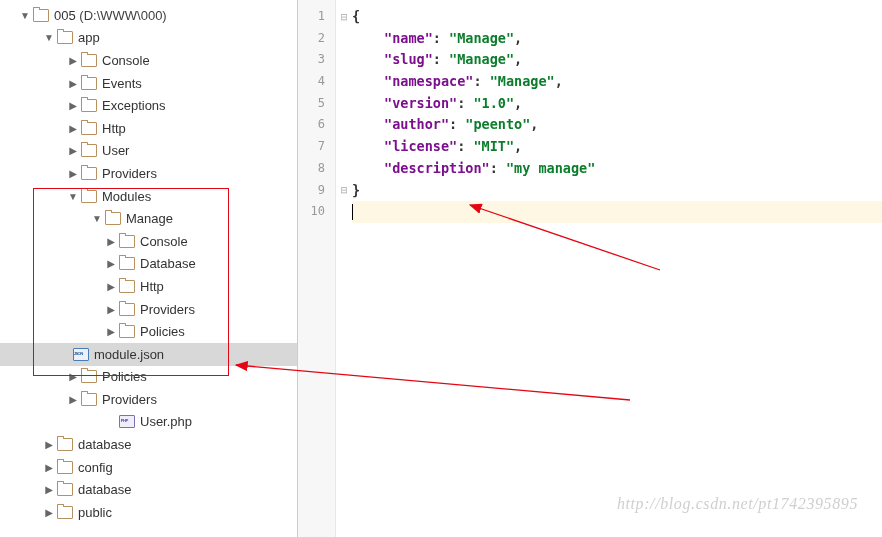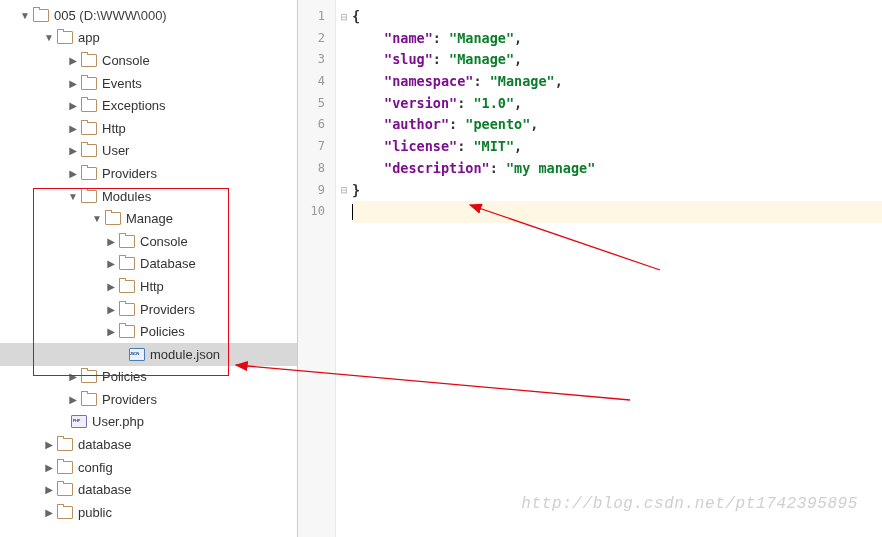--- a/index.html
+++ b/index.html
@@ -28,21 +28,21 @@
 .code{flex:1;padding-top:6px;font-family:Consolas,Monaco,monospace;font-size:13.5px;font-weight:bold;position:relative}
 .cl{height:21.7px;line-height:21.7px;white-space:pre}
 .cl.hl{background:#fdf7e3}
 .caret{display:inline-block;width:1px;height:16px;background:#000;vertical-align:middle}
 .b{color:#333}
 .k{color:#7b0f8e}
 .c{color:#333}
 .s{color:#0b7d2b;font-weight:bold}
 .ind{display:inline-block;width:32px}
 svg.arrows{position:absolute;top:0;left:0;pointer-events:none}
-.watermark{position:absolute;right:24px;bottom:24px;color:#cfcfcf;font-family:Liberation Mono, monospace;font-size:16px;letter-spacing:.6px;font-style:italic}
+.watermark{position:absolute;right:24px;bottom:24px;color:#cfcfcf;font-family:Liberation Serif, serif;font-size:16px;letter-spacing:.6px;font-style:italic}
 </style>
 </head>
 <body>
 
 <div class="wrap">
 
   <div class="tree">
     <div class="node" style="padding-left:20px">
       <span class="arrow">▼</span>
       <span class="ficon folder"></span>
@@ -111,36 +111,36 @@
     <div class="node" style="padding-left:106px">
         <span class="arrow">▶</span>
         <span class="ficon folder"></span>
         <span class="lbl">Providers</span>
       </div>
     <div class="node" style="padding-left:106px">
         <span class="arrow">▶</span>
         <span class="ficon folder"></span>
         <span class="lbl">Policies</span>
       </div>
-    <div class="node sel" style="padding-left:116px">
+    <div class="node sel" style="padding-left:60px">
         <span class="arrow blank">▶</span>
         <span class="ficon json"></span>
         <span class="lbl">module.json</span>
       </div>
     <div class="node" style="padding-left:68px">
         <span class="arrow">▶</span>
         <span class="ficon folder"></span>
         <span class="lbl">Policies</span>
       </div>
     <div class="node" style="padding-left:68px">
         <span class="arrow">▶</span>
         <span class="ficon folder"></span>
         <span class="lbl">Providers</span>
       </div>
-    <div class="node" style="padding-left:58px">
+    <div class="node" style="padding-left:106px">
         <span class="arrow blank">▶</span>
         <span class="ficon php"></span>
         <span class="lbl">User.php</span>
       </div>
     <div class="node" style="padding-left:44px">
         <span class="arrow">▶</span>
         <span class="ficon folder"></span>
         <span class="lbl">database</span>
       </div>
     <div class="node" style="padding-left:44px">

